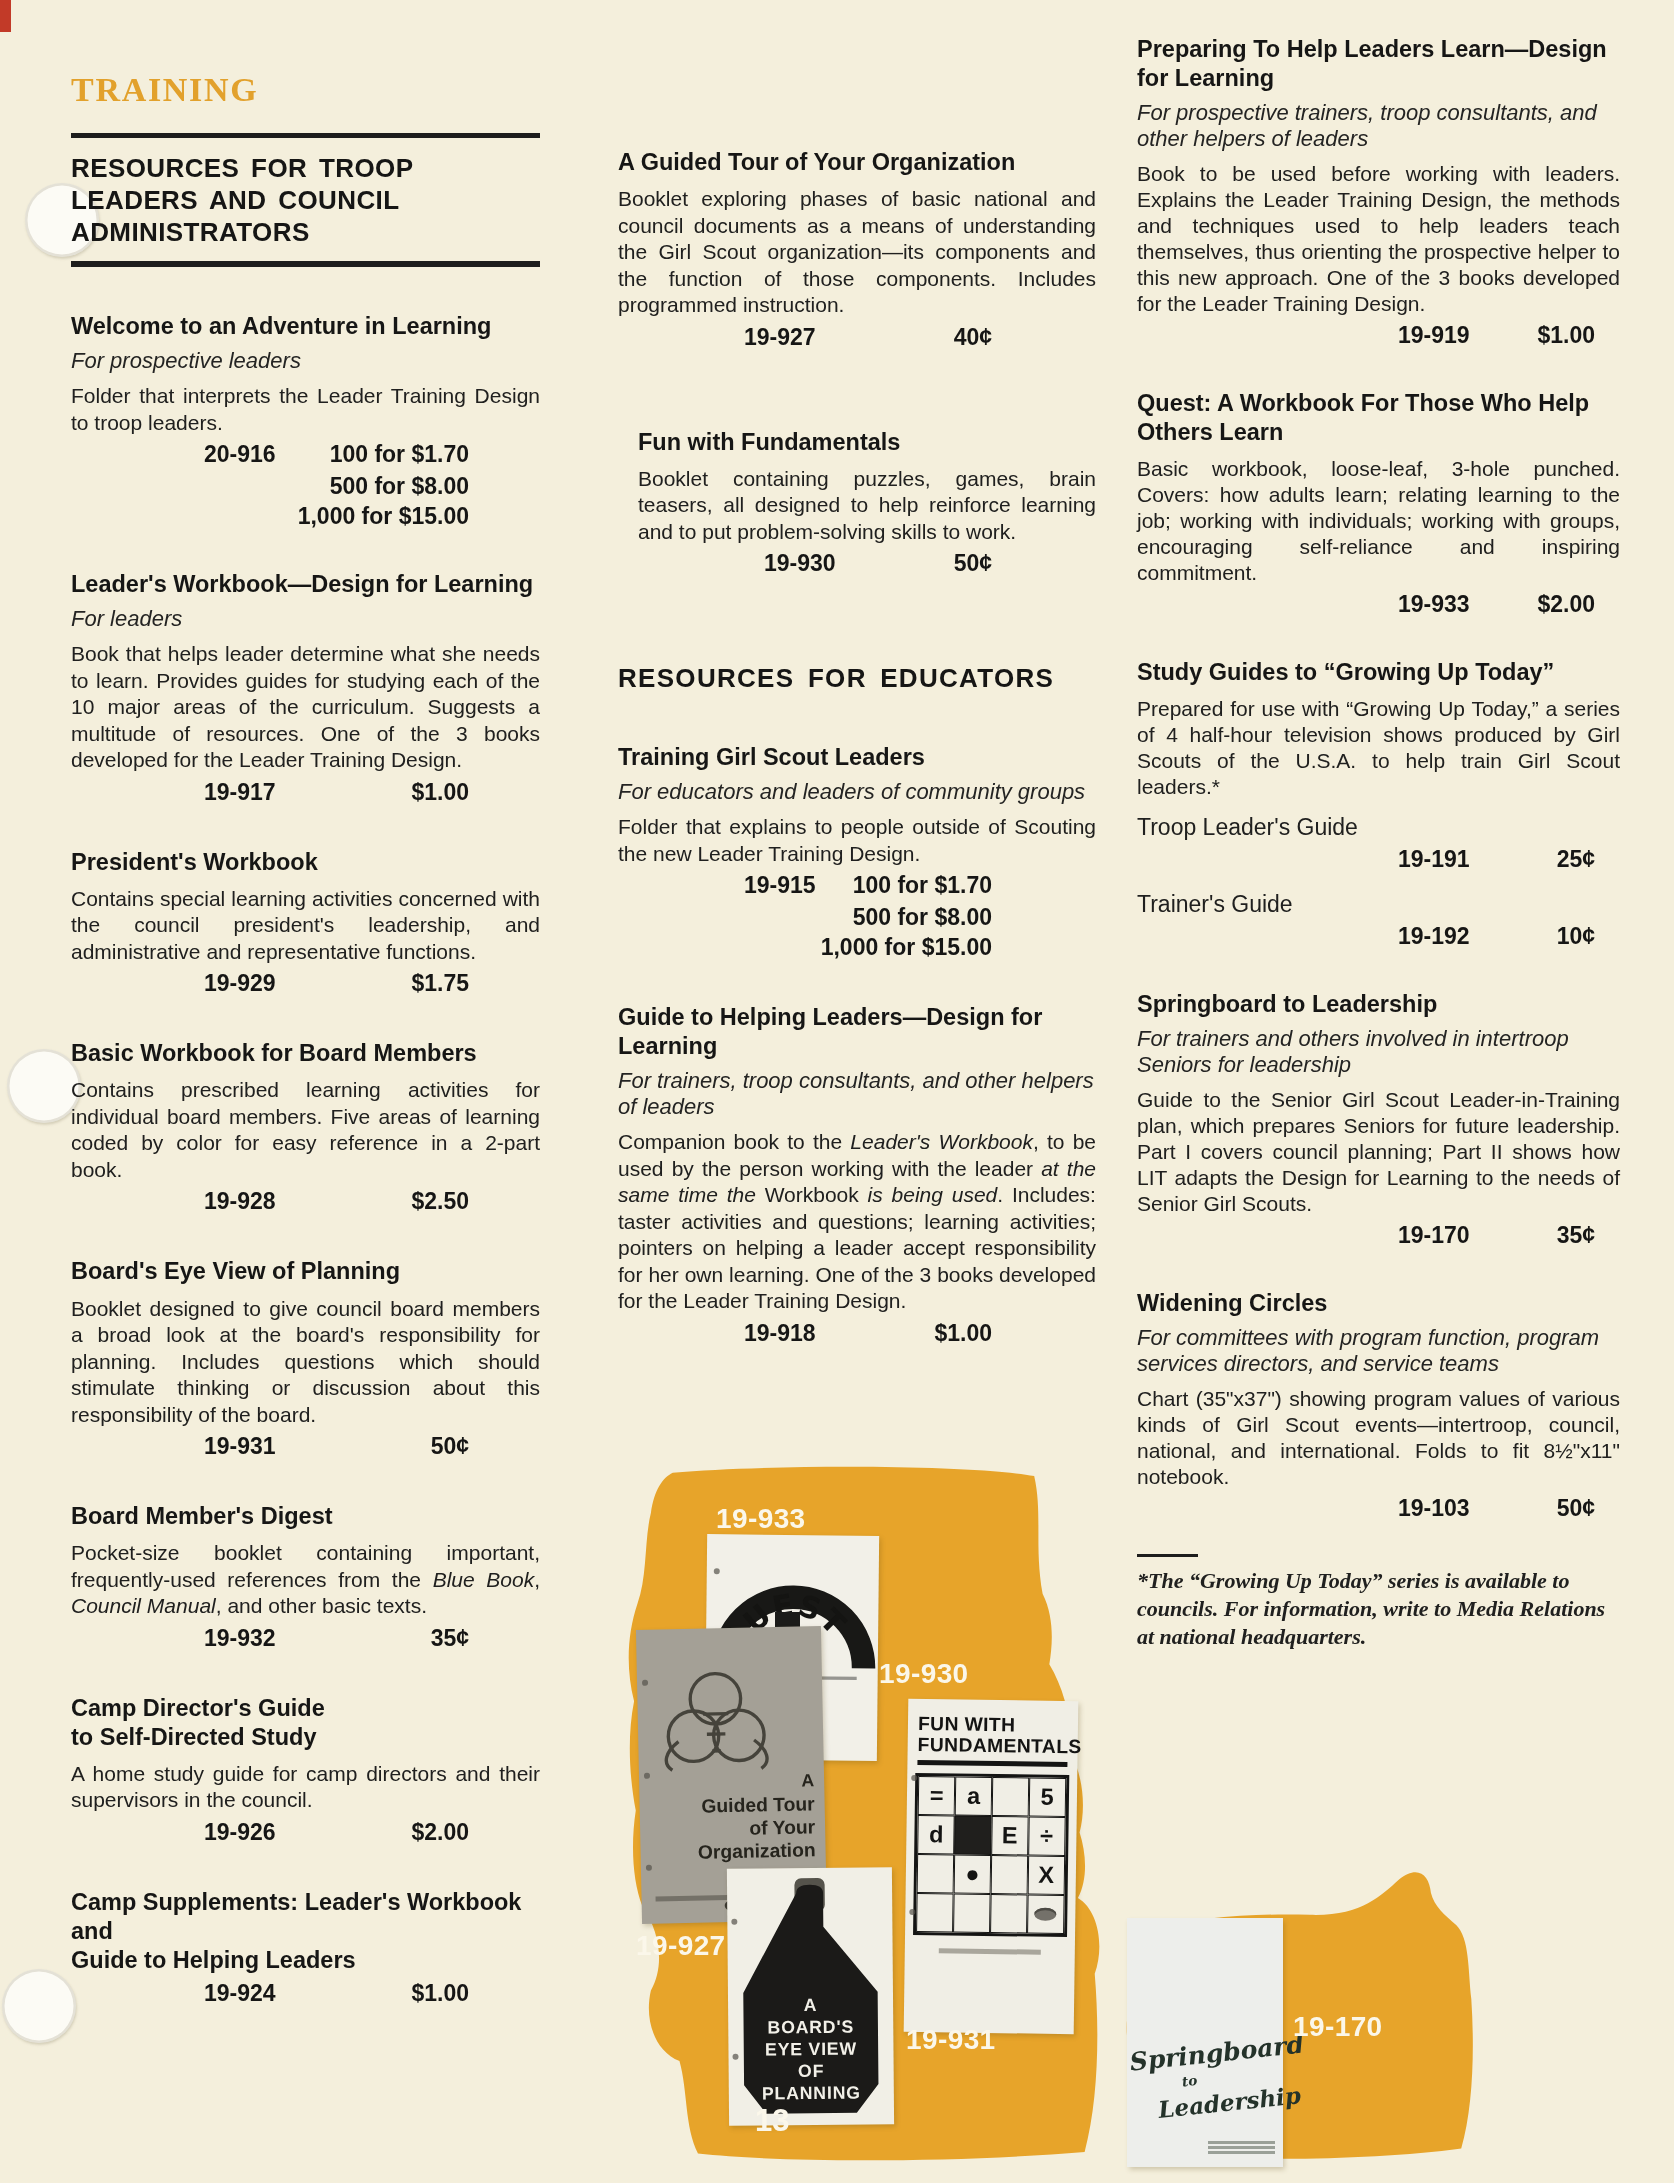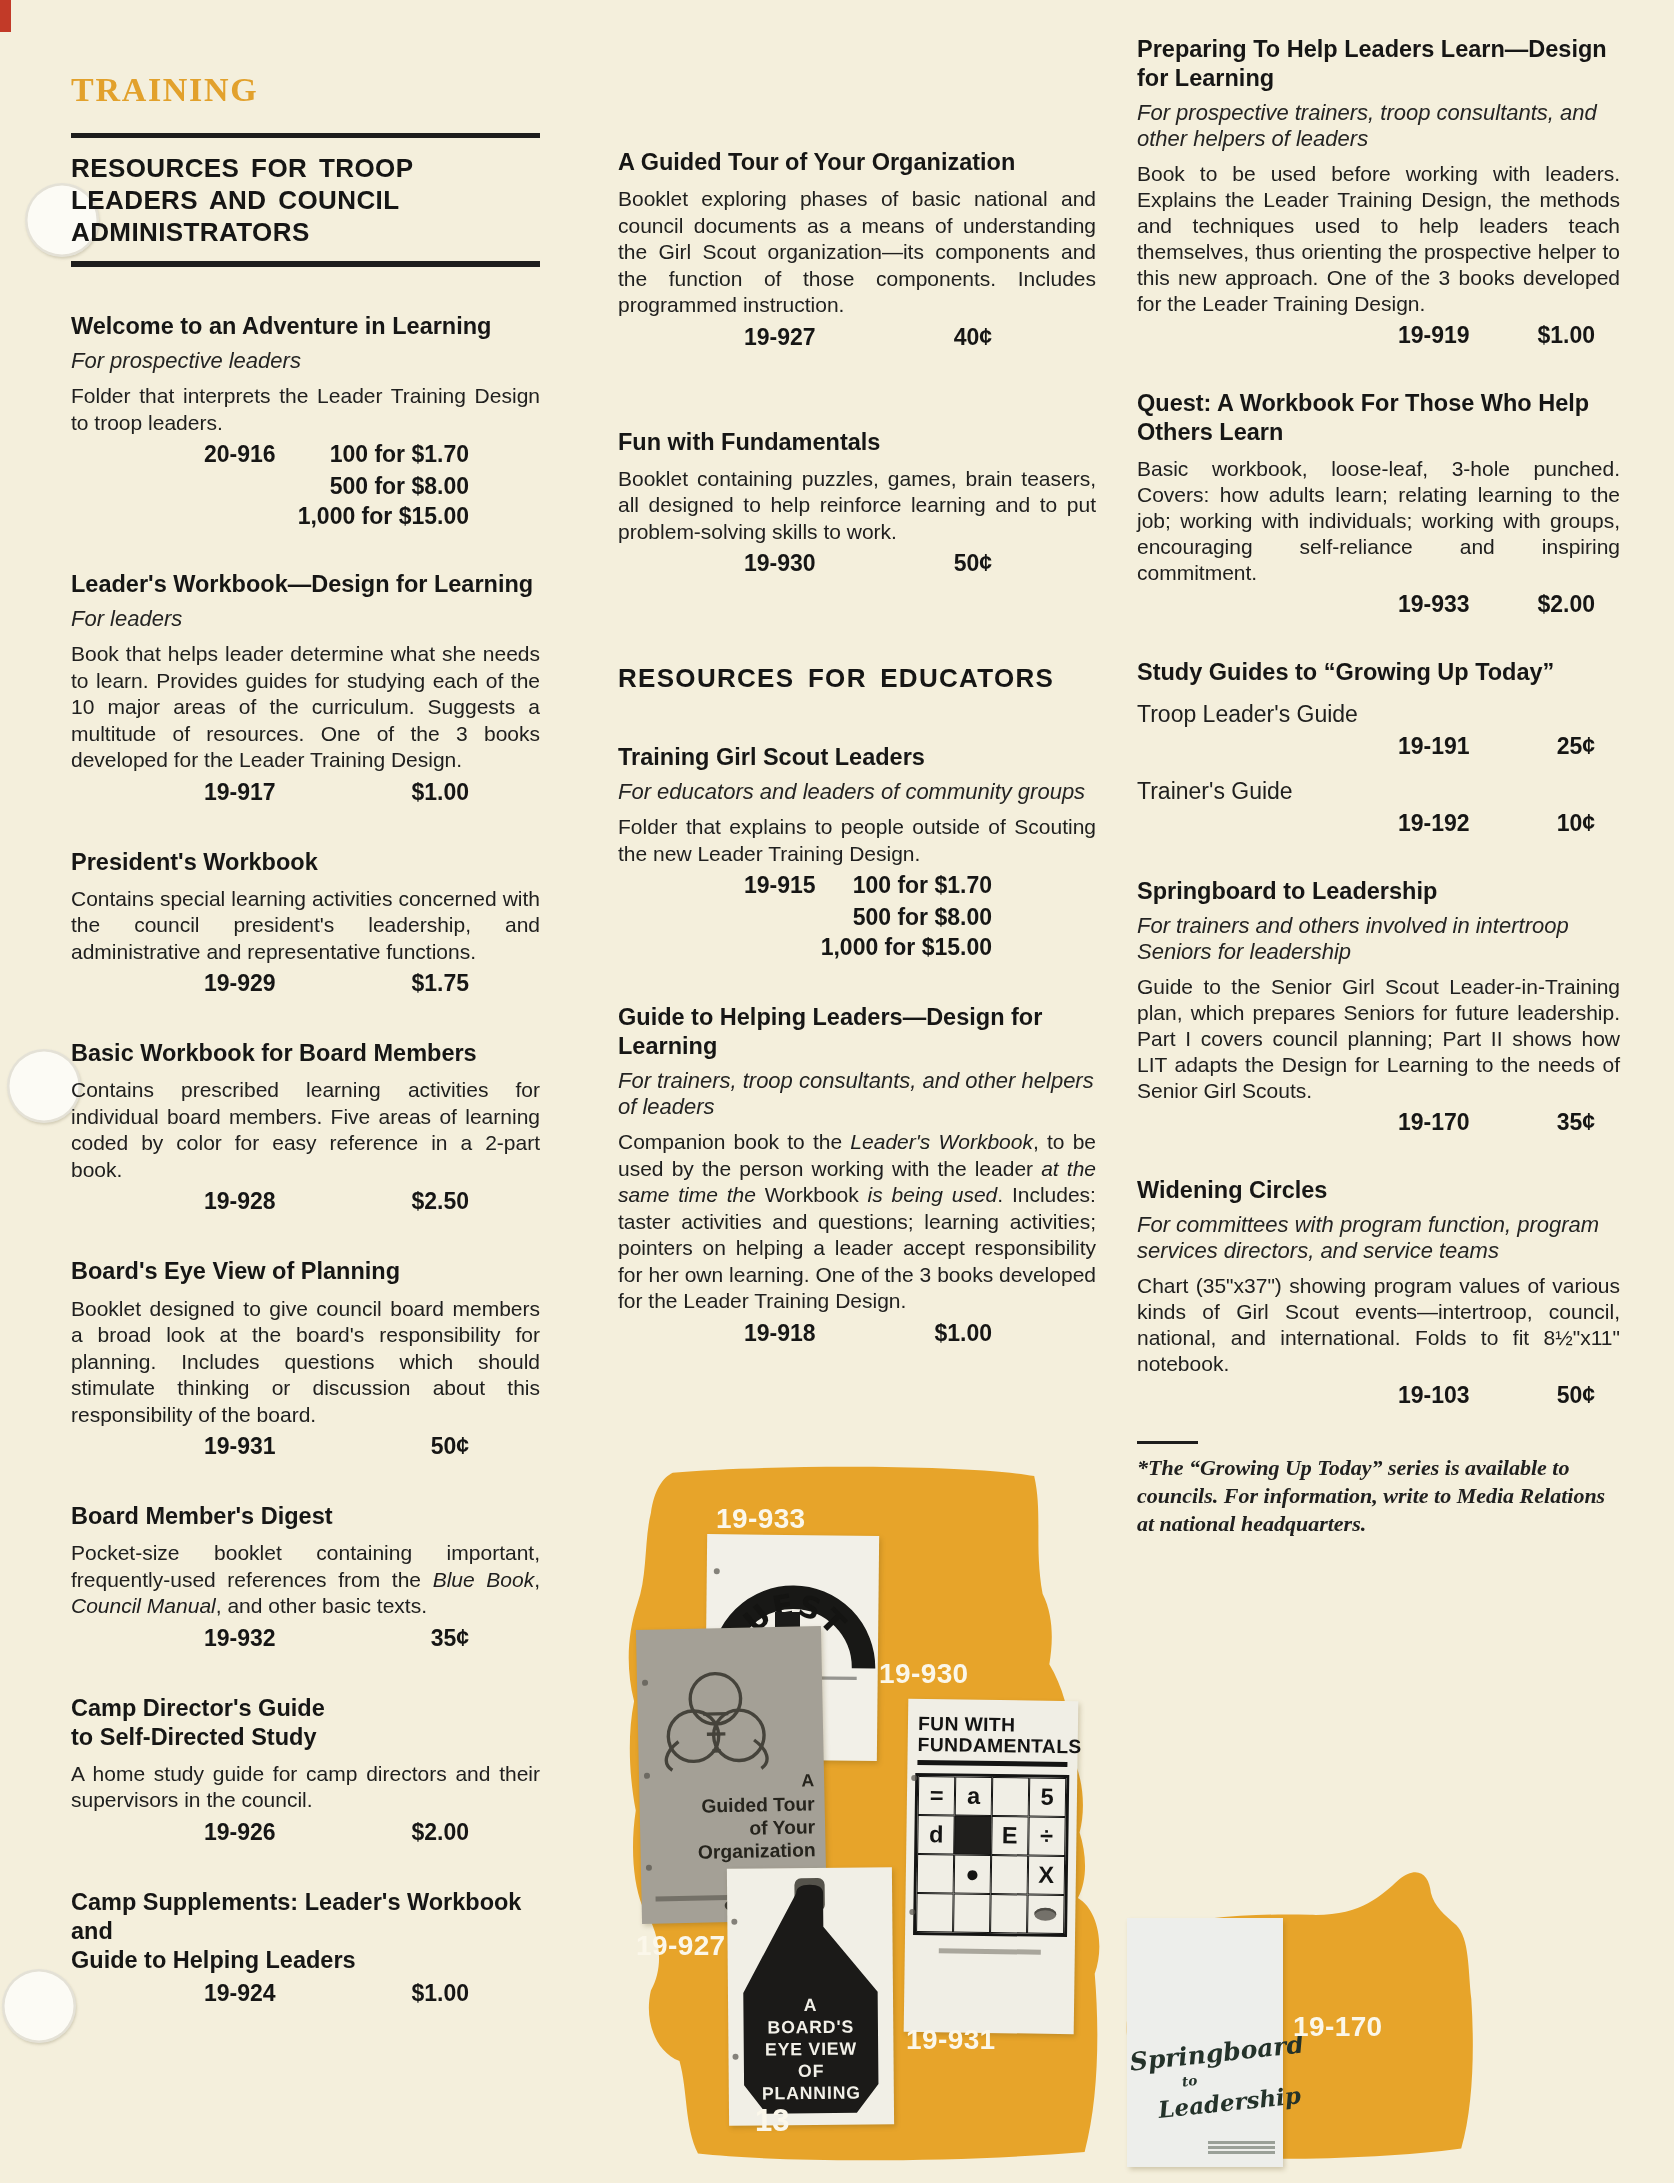--- a/index.html
+++ b/index.html
@@ -24,21 +24,21 @@
   .rule-b{margin-top:13.5px;}
   .h1{margin:13.5px 0 0;font-size:26px;line-height:32px;font-weight:bold;
       letter-spacing:0.4px;word-spacing:4.2px;color:#161615;}
   .h2{margin:81px 0 0;font-size:26px;font-weight:bold;letter-spacing:1.3px;
       word-spacing:5px;color:#161615;}
 
   .item{margin-top:37px;}
   .c2 .item{margin-top:39px;}
   .c1 .item-first{margin-top:45px;}
   .c2 .item-first{margin-top:148px;}
-  .c2 .item-gap{margin-top:72px;}
+  .c2 .item-gap{margin-top:72px;margin-left:20px;}
   .c2 .item-after-h2{margin-top:49px;}
   .c3 .item-first{margin-top:126px;}
   .c3 .item{margin-top:35px;}
 
   .t{margin:0;font-size:23.5px;line-height:29px;font-weight:bold;color:#161615;}
   .t span{display:block;}
   .sub{margin:6.7px 0 0;font-size:22px;line-height:26px;font-style:italic;color:#242423;}
   .body{margin:9.2px 0 0;font-size:21px;line-height:26.5px;text-align:justify;color:#20201f;}
   .c3 .body, .c3 .sub{line-height:26px;}
 
@@ -287,20 +287,21 @@
       <div class="prow">
           <span class="code">19-933</span>
           <span class="price">$2.00</span>
         </div>
     </section>
 
     <section class="item">
       <h3 class="t">
           <span>Study Guides to “Growing Up Today”</span>
         </h3>
+      <p class="body">Prepared for use with “Growing Up Today,” a series of 4 half-hour television shows produced by Girl Scouts of the U.S.A. to help train Girl Scout leaders.*</p>
       <p class="vlabel">Troop Leader's Guide</p>
       <div class="prow">
           <span class="code">19-191</span>
           <span class="price">25¢</span>
         </div>
       <p class="vlabel">Trainer's Guide</p>
       <div class="prow">
           <span class="code">19-192</span>
           <span class="price">10¢</span>
         </div>

